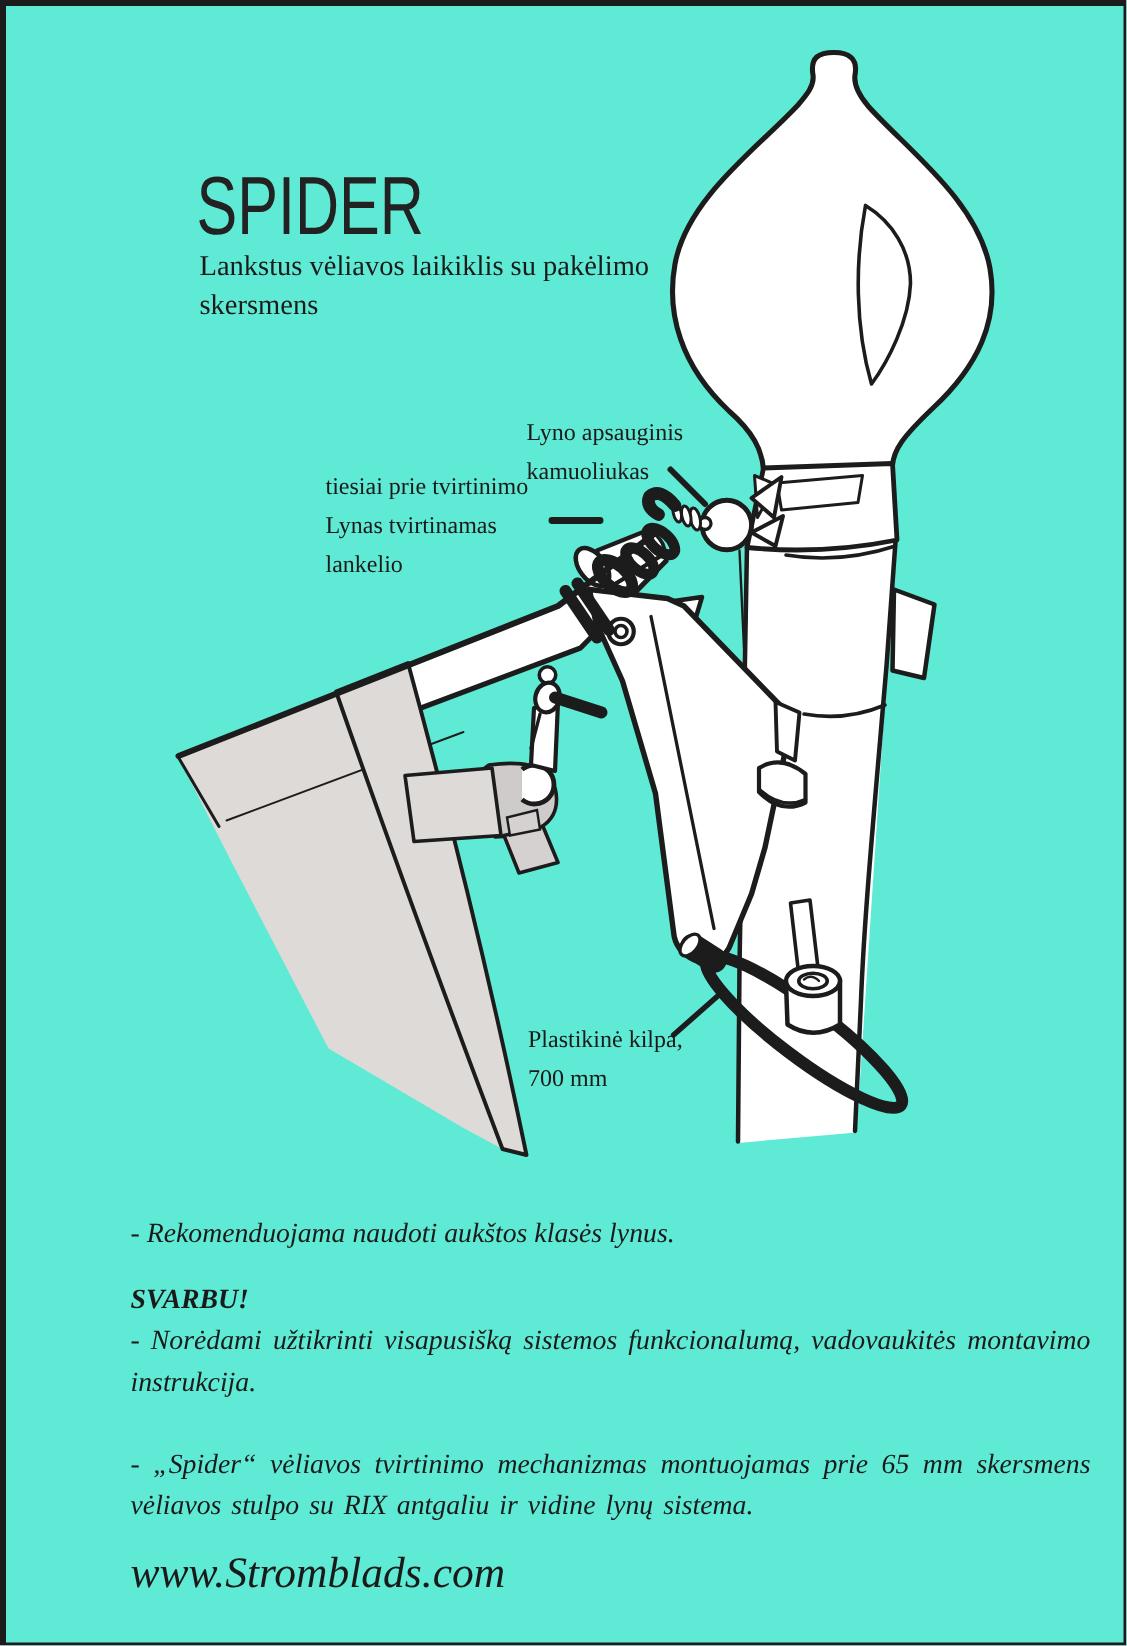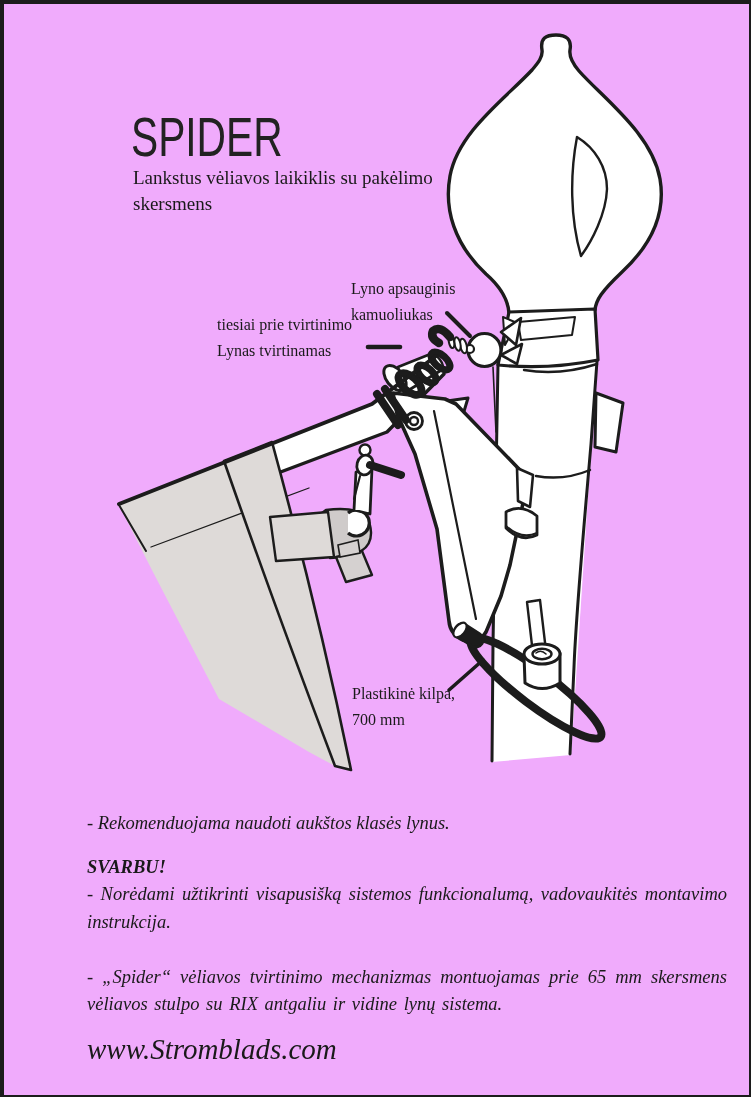--- a/index.html
+++ b/index.html
@@ -1,18 +1,18 @@
 <!DOCTYPE html>
 <html><head>
 <meta charset="utf-8">
 <style>
   * { margin:0; padding:0; box-sizing:border-box; }
   html,body { background:#ffffff; }
   .page {
-    position:relative; width:751px; height:1097px; background:#f0abfc;
+    position:relative; width:751px; height:1097px; background:#5eead4;
     border:solid #1c1c1c; border-width:4px 2px 2px 4px; overflow:hidden;
     font-family:"Liberation Serif", serif; color:#1a1a1a;
   }
   .title {
     position:absolute; left:127px; top:106px;
     font-family:"Liberation Sans", sans-serif; font-weight:400;
     font-size:55px; line-height:1; letter-spacing:0px; color:#222;
     transform:scaleX(0.74); transform-origin:0 0; white-space:nowrap;
   }
   .subtitle { position:absolute; left:129px; top:161px; font-size:19px; line-height:25.5px; }
@@ -156,20 +156,21 @@
     </g>
   </svg>
 
   <div class="dlabel lbl-ball">
     <div>Lyno apsauginis</div>
     <div>kamuoliukas</div>
   </div>
   <div class="dlabel lbl-attach">
     <div>tiesiai prie tvirtinimo</div>
     <div>Lynas tvirtinamas</div>
+    <div>lankelio</div>
   </div>
   <div class="dlabel lbl-loop">
     <div>Plastikinė kilpa,</div>
     <div>700 mm</div>
   </div>
 
   <div class="body-text">
     <p>- Rekomenduojama naudoti aukštos klasės lynus.</p>
     <p class="svarbu">SVARBU!</p>
     <p class="jst">- Norėdami užtikrinti visapusišką sistemos funkcionalumą, vadovaukitės montavimo instrukcija.</p>

